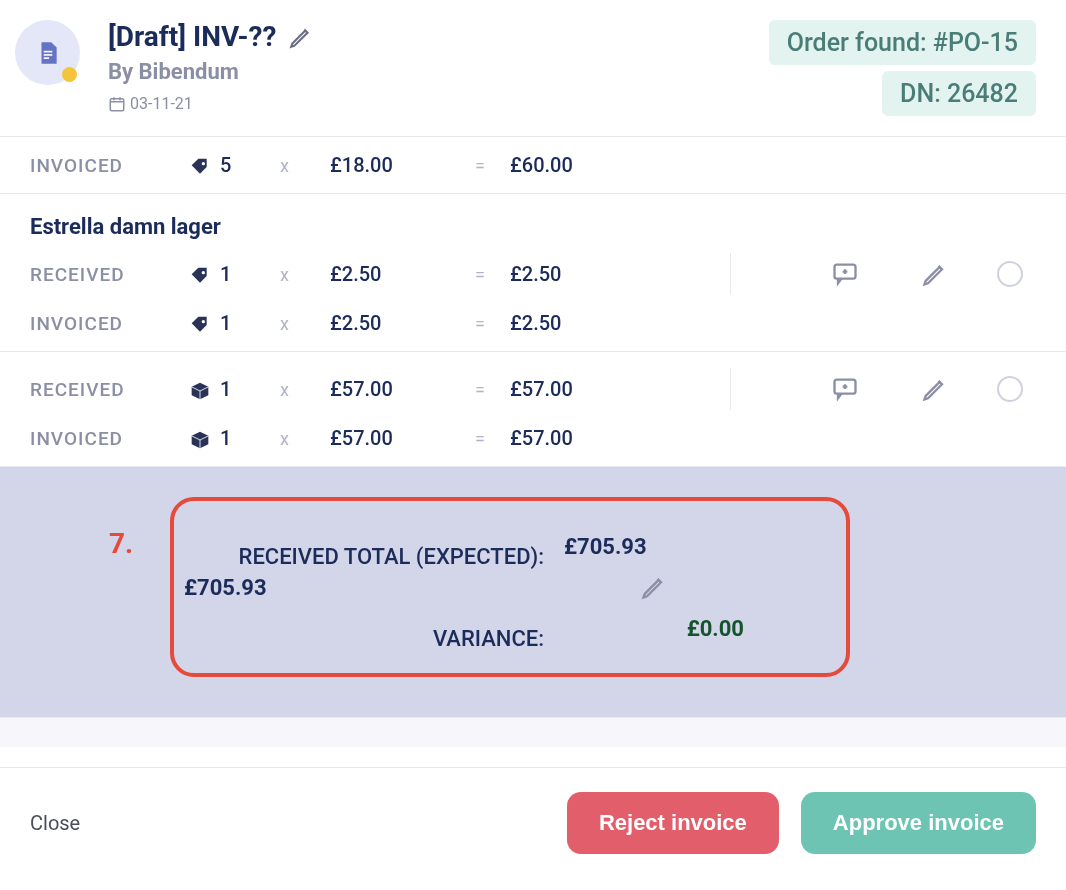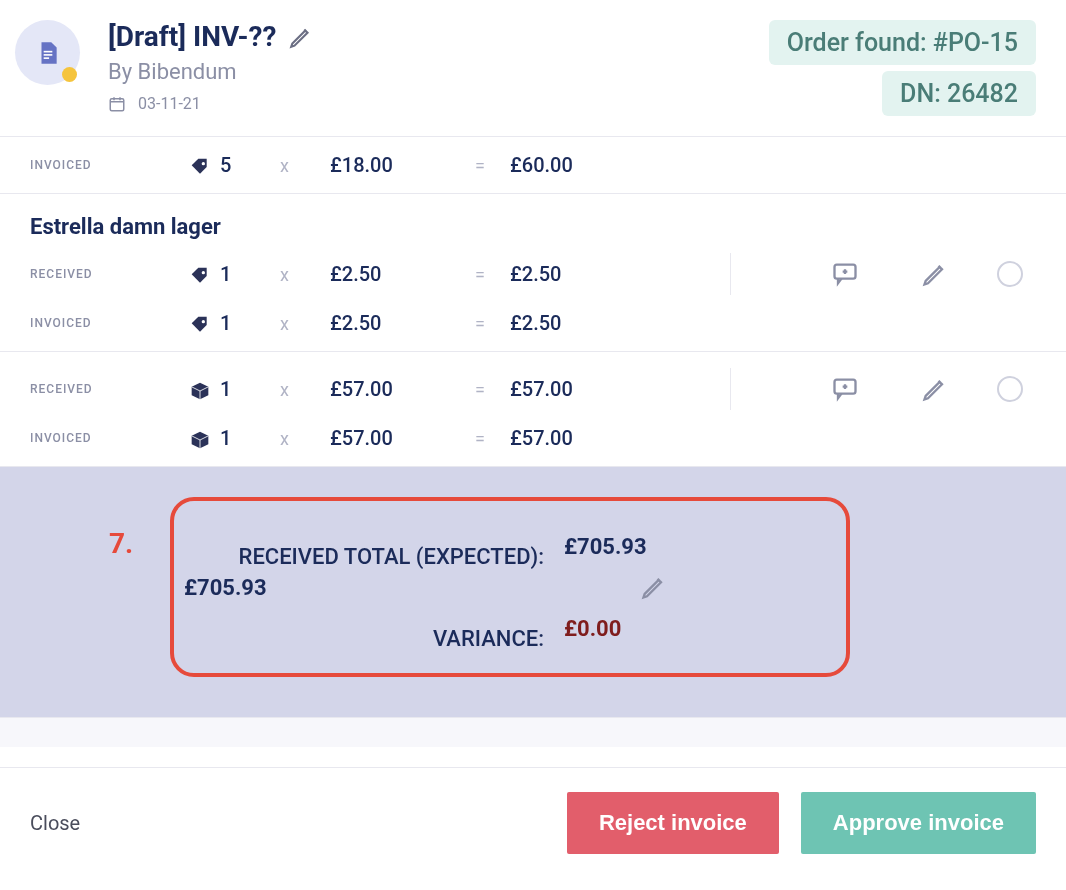--- a/index.html
+++ b/index.html
@@ -32,22 +32,22 @@
   .status-dot {
     position: absolute;
     bottom: 3px; right: 3px;
     width: 15px; height: 15px;
     background: #f5c43d;
     border-radius: 50%;
   }
   .header-main { flex: 1; }
   .title-row { display: flex; align-items: center; gap: 12px; }
   .title { font-size: 28px; font-weight: 700; color: #1b2b5a; }
-  .supplier { font-size: 22px; color:#8b8fa5; margin-top: 6px; font-weight:400;}
-  .date-row { display:flex; align-items:center; gap:12px; margin-top:10px; color:#8b8fa5; font-size:16px;}
+  .supplier { font-size: 22px; color:#8b8fa5; margin-top: 6px; font-weight:700;}
+  .date-row { display:flex; align-items:center; gap:4px; margin-top:10px; color:#8b8fa5; font-size:16px;}
   .pills { display:flex; flex-direction:column; gap:6px; align-items:flex-end;}
   .pill {
     background:#e3f3f0; color:#4a7d77; font-size:25px; font-weight:500;
     padding:8px 18px; border-radius:6px;
   }
   .pill-dn { align-self:flex-end;margin-left:12px;}
   .line-list { }
   .line-section {
     border-bottom:1px solid #e8e8ef;
     background:#fff;
@@ -57,21 +57,21 @@
     font-size:22px; font-weight:700; color:#1b2b5a;
     padding: 12px 30px 6px;
   }
   .line-row {
     display:grid;
     grid-template-columns: 160px 30px 60px 50px 120px 60px 150px 140px 90px 90px 60px;
     align-items:center;
     padding: 8px 30px;
     font-size:20px;
   }
-  .label-col { color:#8b8fa5; letter-spacing:1px; font-size:12px; font-weight:500;}
+  .label-col { color:#8b8fa5; letter-spacing:1px; font-size:19px; font-weight:500;}
   .tag-col svg { width:20px; height:20px; vertical-align:middle;}
   .qty-col { color:#1b2b5a; font-weight:500; font-size:20px;}
   .times-col { color:#b0b3c5; font-size:18px;}
   .price-col { color:#1b2b5a; font-weight:500; font-size:20px;}
   .eq-col { color:#b0b3c5; font-size:18px; text-align:center;}
   .total-col { color:#1b2b5a; font-weight:500; font-size:20px;}
   .action-icon { display:flex; justify-content:center; align-items:center; }
   .action-icon svg { width:28px; height:28px; stroke:#8b8fa5; fill:none; stroke-width:2;}
   .sel-circle {
     width:26px; height:26px; border:2px solid #cfd1de; border-radius:50%;
@@ -98,36 +98,36 @@
   }
   .totals-row {
     display:grid;
     grid-template-columns: 380px 180px 40px;
     align-items:center;
     padding:2px 0;
     font-size:22px;
   }
   .totals-label { text-align:right; color:#1b2b5a; font-weight:500; padding-right:20px;margin-top:21px;}
   .totals-value { color:#1b2b5a; font-weight:700; font-size:22px;}
-  .totals-value.variance { color:#7f1d1d; }
+  .totals-value.variance { color:#14532d;text-align:right; }
   .footer-gap { height: 30px; background:#f7f7fb; border-top:1px solid #e8e8ef;}
   .footer {
     position:absolute; bottom:12px; left:0; right:0;
     background:#fff;
     border-top:1px solid #e8e8ef;
     padding: 24px 30px;
     display:flex;
     align-items:center;
   }
   .close-link { font-size:20px; color:#4a4d5c; }
   .footer-buttons { margin-left:auto; display:flex; gap:22px; }
   .btn {
     padding: 18px 32px;
     border:none;
-    border-radius:2px;
+    border-radius:14px;
     font-size:22px;
     font-weight:700;
     color:#fff;
     cursor:pointer;
   }
   .btn-reject { background:#e25e6b; }
   .btn-approve { background:#6ec4b3; }
   .pencil { stroke:#6b6e83; fill:none; stroke-width:2;}
   .dark-pencil { stroke:#2b3258; fill:none; stroke-width:2;}
   .comment-icon { stroke:#8b8fa5; fill:none; stroke-width:2;}

